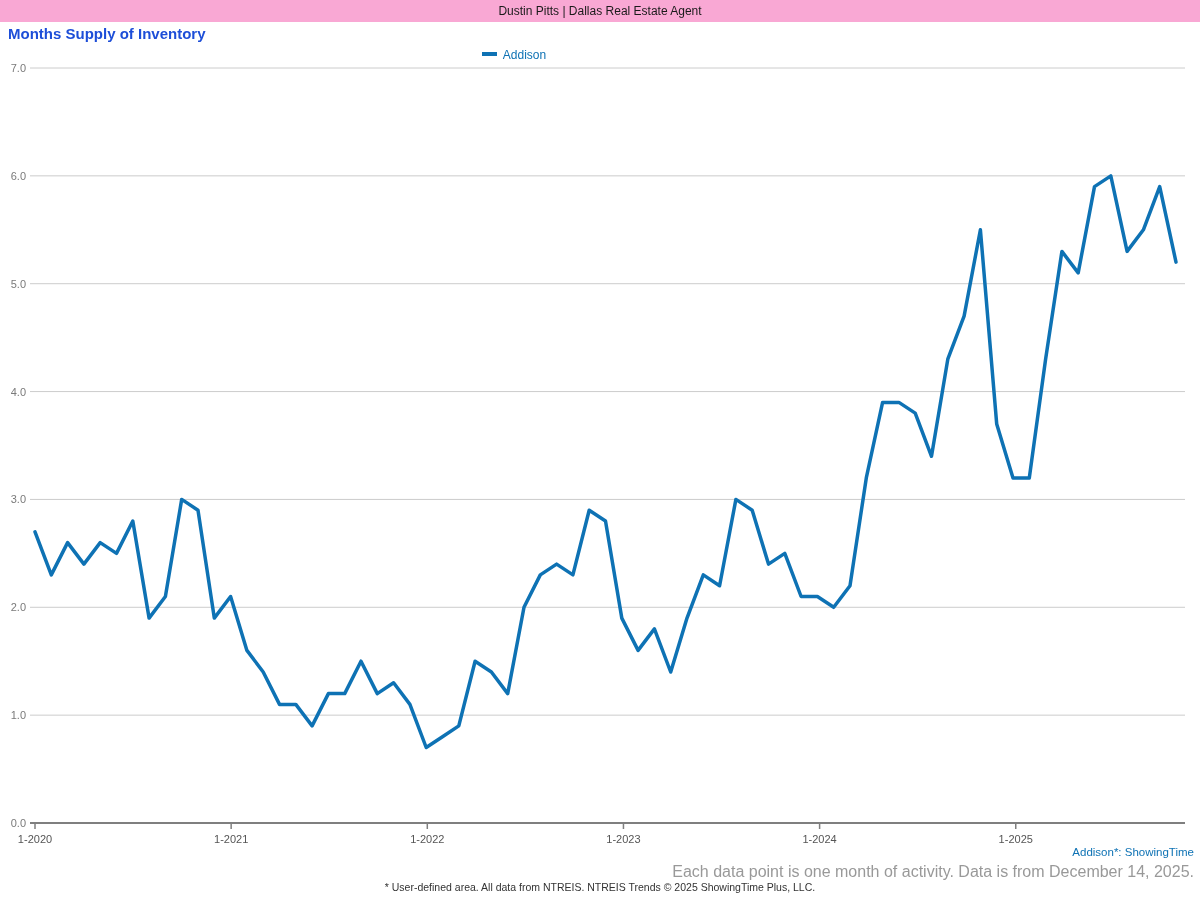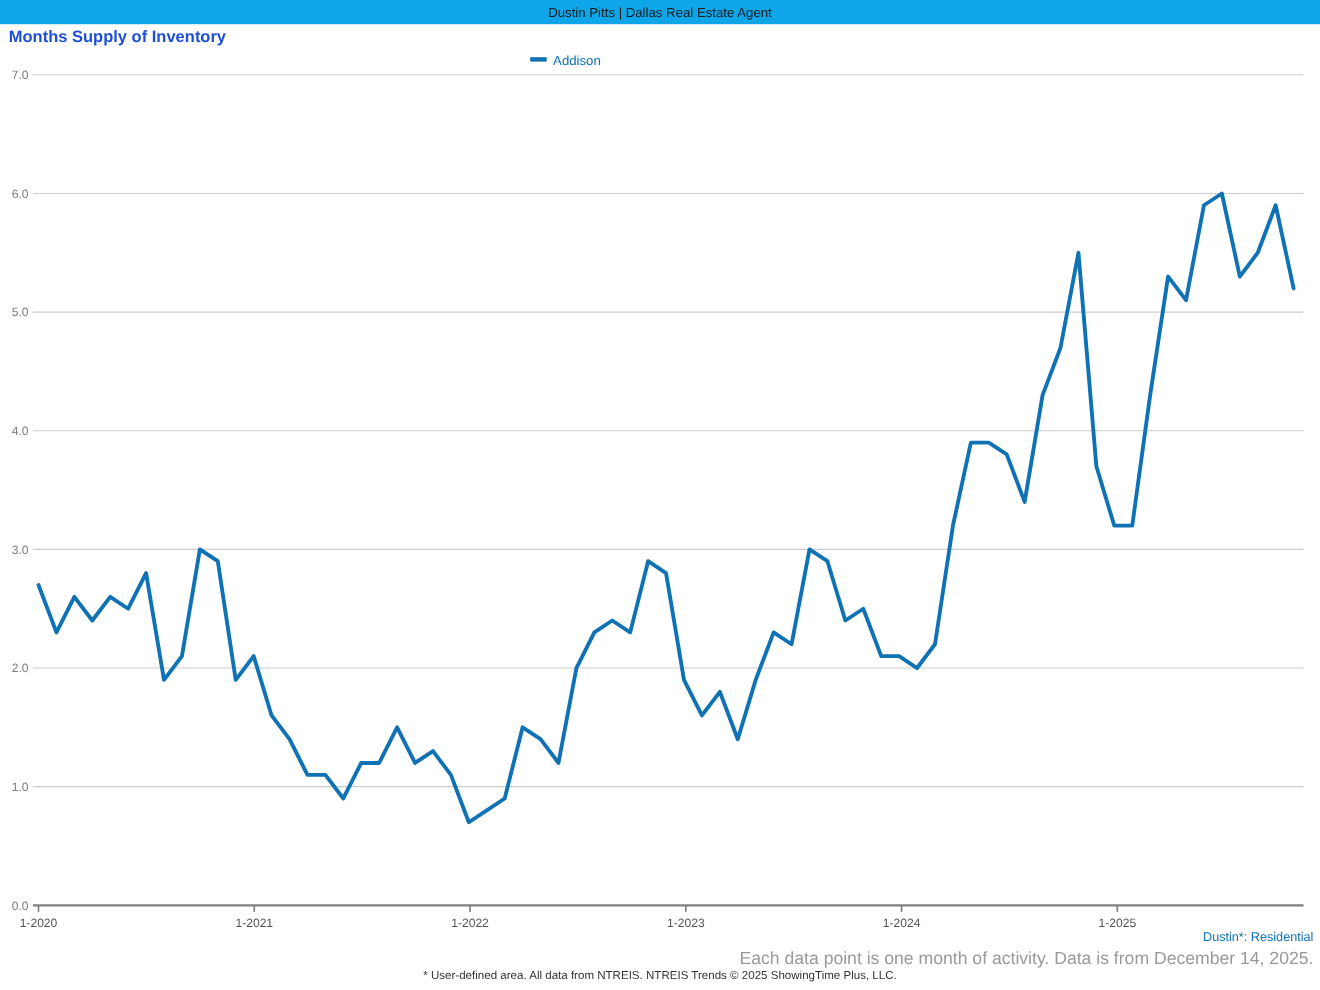--- a/index.html
+++ b/index.html
@@ -1,18 +1,18 @@
 <!DOCTYPE html>
 <html><head>
 <meta charset="utf-8">
 <style>
   html,body{margin:0;padding:0;background:#fff;}
   .page{position:relative;width:1200px;height:900px;background:#ffffff;overflow:hidden;
         font-family:"Liberation Sans", sans-serif;}
-  .topbar{position:absolute;left:0;top:0;width:1200px;height:22px;background:#0ea5e9;
+  .topbar{position:absolute;left:0;top:0;width:1200px;height:22px;background:#f9a8d4;
           text-align:center;line-height:22px;font-size:12px;color:#1a1a1a;}
   .chart-title{position:absolute;left:8px;top:25px;font-size:15px;font-weight:bold;color:#1d4ed8;}
   .legend{position:absolute;left:0;top:47px;width:1028px;text-align:center;font-size:12px;}
   .legend .swatch{display:inline-block;width:15px;height:4px;background:#0e72b4;
                   vertical-align:middle;margin-right:6px;margin-top:-2px;}
   .legend .lbl{color:#0e72b4;vertical-align:middle;}
   svg text{font-family:"Liberation Sans", sans-serif;}
   .ylab{fill:#7a7a7a;font-size:11px;}
   .xlab{fill:#555555;font-size:11px;}
   .foot-area{position:absolute;right:6px;top:846px;font-size:11.5px;color:#0e72b4;}
@@ -60,17 +60,17 @@
       <text x="26" y="719.1428571428571" text-anchor="end" class="ylab">1.0</text>
       <text x="26" y="611.2857142857142" text-anchor="end" class="ylab">2.0</text>
       <text x="26" y="503.42857142857144" text-anchor="end" class="ylab">3.0</text>
       <text x="26" y="395.57142857142856" text-anchor="end" class="ylab">4.0</text>
       <text x="26" y="287.71428571428567" text-anchor="end" class="ylab">5.0</text>
       <text x="26" y="179.8571428571429" text-anchor="end" class="ylab">6.0</text>
       <text x="26" y="72" text-anchor="end" class="ylab">7.0</text>
       <polyline points="35.0,531.8 51.3,574.9 67.6,542.6 83.9,564.1 100.2,542.6 116.5,553.4 132.8,521.0 149.1,618.1 165.4,596.5 181.7,499.4 198.0,510.2 214.3,618.1 230.6,596.5 246.9,650.4 263.2,672.0 279.5,704.4 295.8,704.4 312.1,725.9 328.4,693.6 344.7,693.6 361.0,661.2 377.3,693.6 393.6,682.8 409.9,704.4 426.2,747.5 442.5,736.7 458.8,725.9 475.1,661.2 491.4,672.0 507.7,693.6 524.0,607.3 540.3,574.9 556.6,564.1 572.9,574.9 589.2,510.2 605.5,521.0 621.8,618.1 638.1,650.4 654.4,628.9 670.7,672.0 687.0,618.1 703.3,574.9 719.6,585.7 735.9,499.4 752.2,510.2 768.5,564.1 784.8,553.4 801.1,596.5 817.4,596.5 833.7,607.3 850.0,585.7 866.3,477.9 882.6,402.4 898.9,402.4 915.2,413.1 931.5,456.3 947.8,359.2 964.1,316.1 980.4,229.8 996.7,423.9 1013.0,477.9 1029.3,477.9 1045.6,359.2 1061.9,251.4 1078.2,272.9 1094.5,186.6 1110.8,175.9 1127.1,251.4 1143.4,229.8 1159.7,186.6 1176.0,262.1" fill="none" stroke="#0e72b4" stroke-width="3.5" stroke-linejoin="round" stroke-linecap="round"></polyline>
     </svg>
 
-  <div class="foot-area">Dustin*: Residential</div>
+  <div class="foot-area">Addison*: ShowingTime</div>
   <div class="foot-note">Each data point is one month of activity. Data is from December 14, 2025.</div>
   <div class="foot-disc">* User-defined area. All data from NTREIS. NTREIS Trends © 2025 ShowingTime Plus, LLC.</div>
 
 </div>
 
 </body></html>

